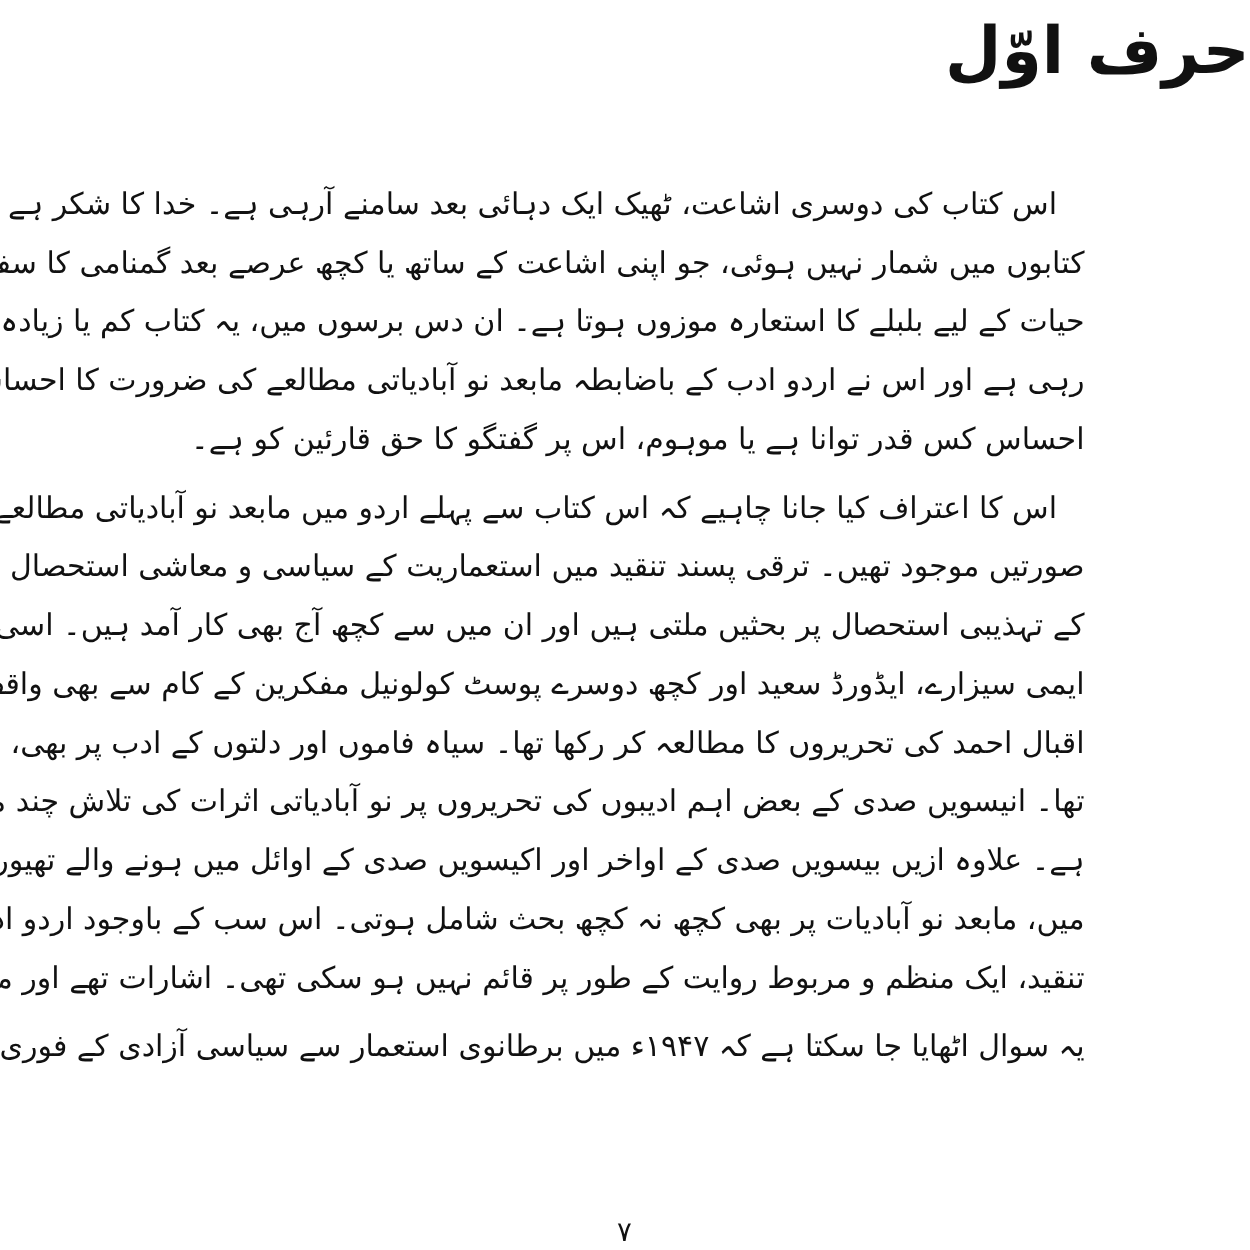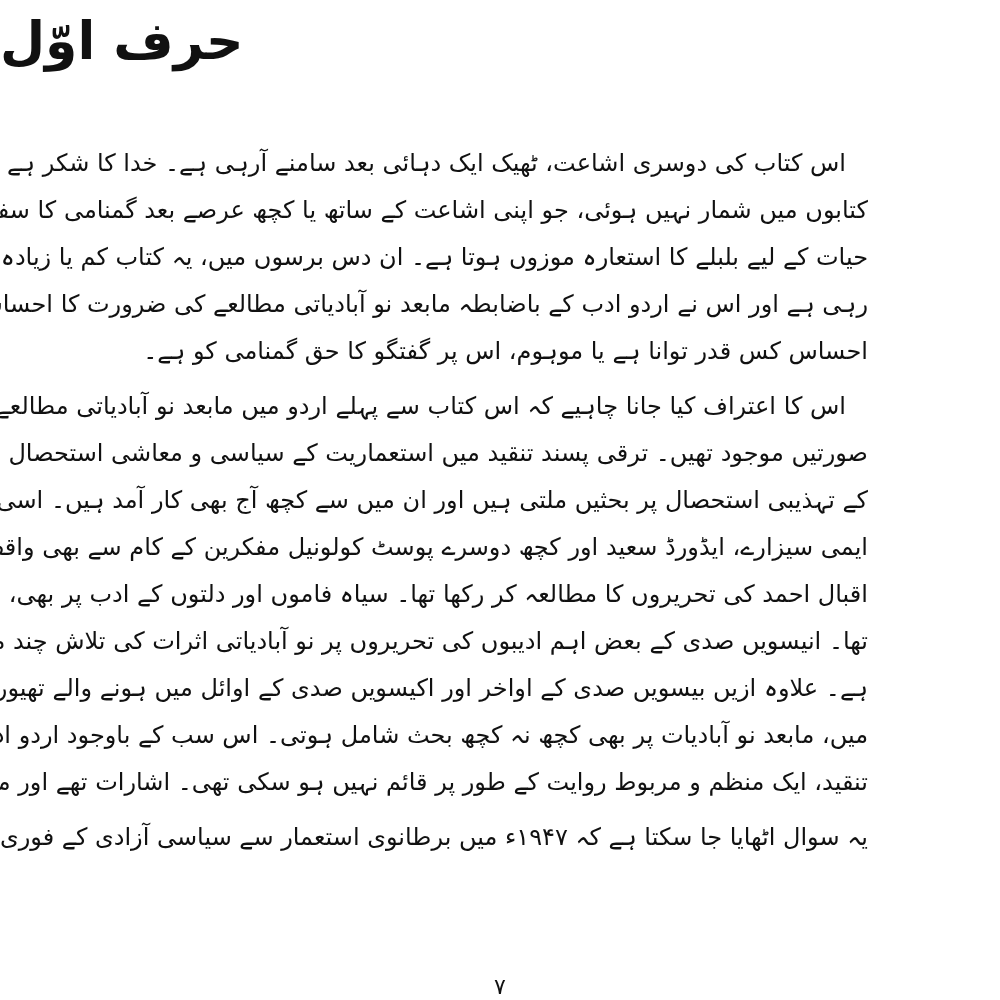--- a/index.html
+++ b/index.html
@@ -13,21 +13,21 @@
       position: relative;
       overflow: hidden;
       color: #111111;
       font-family: "DejaVu Sans", sans-serif;
     }
     .page-title {
       position: absolute;
       top: 6px;
       left: 0;
       width: 1000px;
-      text-align: left;
+      text-align: right;
       font-size: 52px;
       font-weight: bold;
       line-height: 70px;
       margin: 0;
       direction: rtl;
     }
     .body-text {
       position: absolute;
       top: 140px;
       left: 158px;
@@ -68,21 +68,21 @@
 
 <h1 class="page-title">حرف اوّل</h1>
 
 <div class="body-text">
 
   <div>
     <div class="line indent">اس کتاب کی  دوسری اشاعت، ٹھیک ایک دہائی بعد سامنے آرہی ہے۔ خدا کا شکر ہے کہ یہ ان</div>
     <div class="line">کتابوں میں شمار نہیں ہوئی، جو اپنی اشاعت کے ساتھ یا کچھ عرصے بعد گمنامی کا سفر شروع کرتی ہیں۔ ان کی</div>
     <div class="line">حیات  کے لیے بلبلے کا استعارہ موزوں ہوتا ہے۔ ان دس برسوں میں، یہ کتاب کم یا زیادہ مگر مسلسل پڑھی جاتی</div>
     <div class="line">رہی ہے اور اس نے اردو ادب کے باضابطہ مابعد نو آبادیاتی مطالعے کی ضرورت کا احساس دلایا ہے۔ یہ</div>
-    <div class="line last">احساس کس قدر توانا ہے یا موہوم، اس پر گفتگو کا حق گمنامی کو ہے۔</div>
+    <div class="line last">احساس کس قدر توانا ہے یا موہوم، اس پر گفتگو کا حق قارئین کو ہے۔</div>
   </div>
   <div class="para-gap"></div>
 
   <div>
     <div class="line indent">اس کا اعتراف کیا جانا چاہیے کہ اس کتاب سے پہلے اردو میں مابعد نو آبادیاتی مطالعے کی منتشر</div>
     <div class="line">صورتیں موجود تھیں۔ ترقی پسند تنقید میں استعماریت کے سیاسی و معاشی استحصال  اور روایت پسند تنقید میں اس</div>
     <div class="line">کے تہذیبی استحصال پر بحثیں ملتی ہیں اور ان میں سے کچھ آج بھی کار آمد ہیں۔ اسی طرح کچھ لوگ فرانز فینن،</div>
     <div class="line">ایمی سیزارے، ایڈورڈ سعید اور کچھ دوسرے پوسٹ کولونیل مفکرین کے کام سے بھی واقف تھے۔ بعض نے</div>
     <div class="line">اقبال احمد کی تحریروں کا مطالعہ کر رکھا تھا۔ سیاہ فاموں اور دلتوں کے ادب پر بھی، اردو میں قابل ذکر کام ہو چکا</div>
     <div class="line">تھا۔ انیسویں صدی کے بعض اہم ادیبوں کی تحریروں پر نو آبادیاتی اثرات کی تلاش چند مقالات میں مل جاتی</div>

